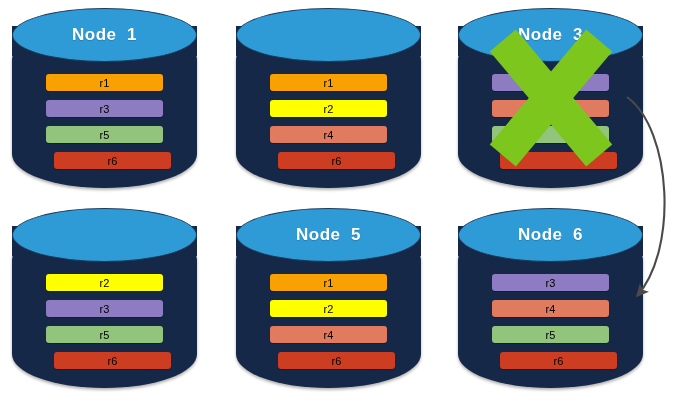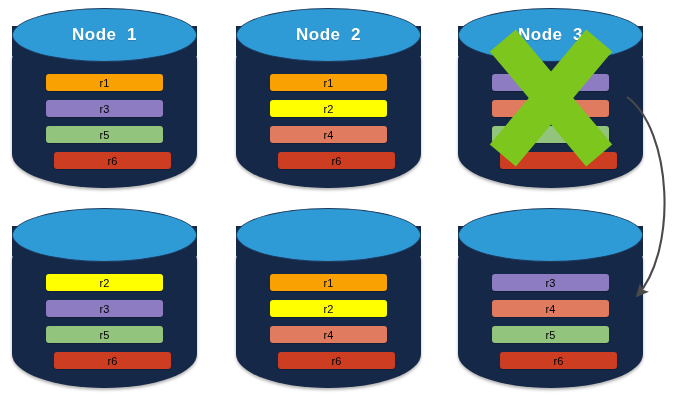--- a/index.html
+++ b/index.html
@@ -155,21 +155,20 @@
         <div class="replicas">
           <div class="replica" style="background: rgb(249, 160, 3);">r1</div>
           <div class="replica" style="background: rgb(142, 124, 195);">r3</div>
           <div class="replica" style="background: rgb(147, 196, 125);">r5</div>
           <div class="replica" style="background: rgb(204, 61, 34);">r6</div>
         </div>
       </div>
       <div class="node" style="left: 236px; top: 8px;">
         <div class="cyl-body"></div>
         <div class="cyl-top"></div>
-        <div class="node-title">Node  2</div>
         <div class="replicas">
           <div class="replica" style="background: rgb(249, 160, 3);">r1</div>
           <div class="replica" style="background: rgb(255, 255, 0);">r2</div>
           <div class="replica" style="background: rgb(224, 123, 95);">r4</div>
           <div class="replica" style="background: rgb(204, 61, 34);">r6</div>
         </div>
       </div>
       <div class="node" style="left: 458px; top: 8px;">
         <div class="cyl-body"></div>
         <div class="cyl-top"></div>
@@ -191,30 +190,32 @@
         <div class="replicas">
           <div class="replica" style="background: rgb(255, 255, 0);">r2</div>
           <div class="replica" style="background: rgb(142, 124, 195);">r3</div>
           <div class="replica" style="background: rgb(147, 196, 125);">r5</div>
           <div class="replica" style="background: rgb(204, 61, 34);">r6</div>
         </div>
       </div>
       <div class="node" style="left: 236px; top: 208px;">
         <div class="cyl-body"></div>
         <div class="cyl-top"></div>
+        <div class="node-title">Node  5</div>
         <div class="replicas">
           <div class="replica" style="background: rgb(249, 160, 3);">r1</div>
           <div class="replica" style="background: rgb(255, 255, 0);">r2</div>
           <div class="replica" style="background: rgb(224, 123, 95);">r4</div>
           <div class="replica" style="background: rgb(204, 61, 34);">r6</div>
         </div>
       </div>
       <div class="node" style="left: 458px; top: 208px;">
         <div class="cyl-body"></div>
         <div class="cyl-top"></div>
+        <div class="node-title">Node  6</div>
         <div class="replicas">
           <div class="replica" style="background: rgb(142, 124, 195);">r3</div>
           <div class="replica" style="background: rgb(224, 123, 95);">r4</div>
           <div class="replica" style="background: rgb(147, 196, 125);">r5</div>
           <div class="replica" style="background: rgb(204, 61, 34);">r6</div>
         </div>
       </div>
     </div>
 
   <svg id="arrow-layer" viewBox="0 0 676 402" width="676" height="402">

